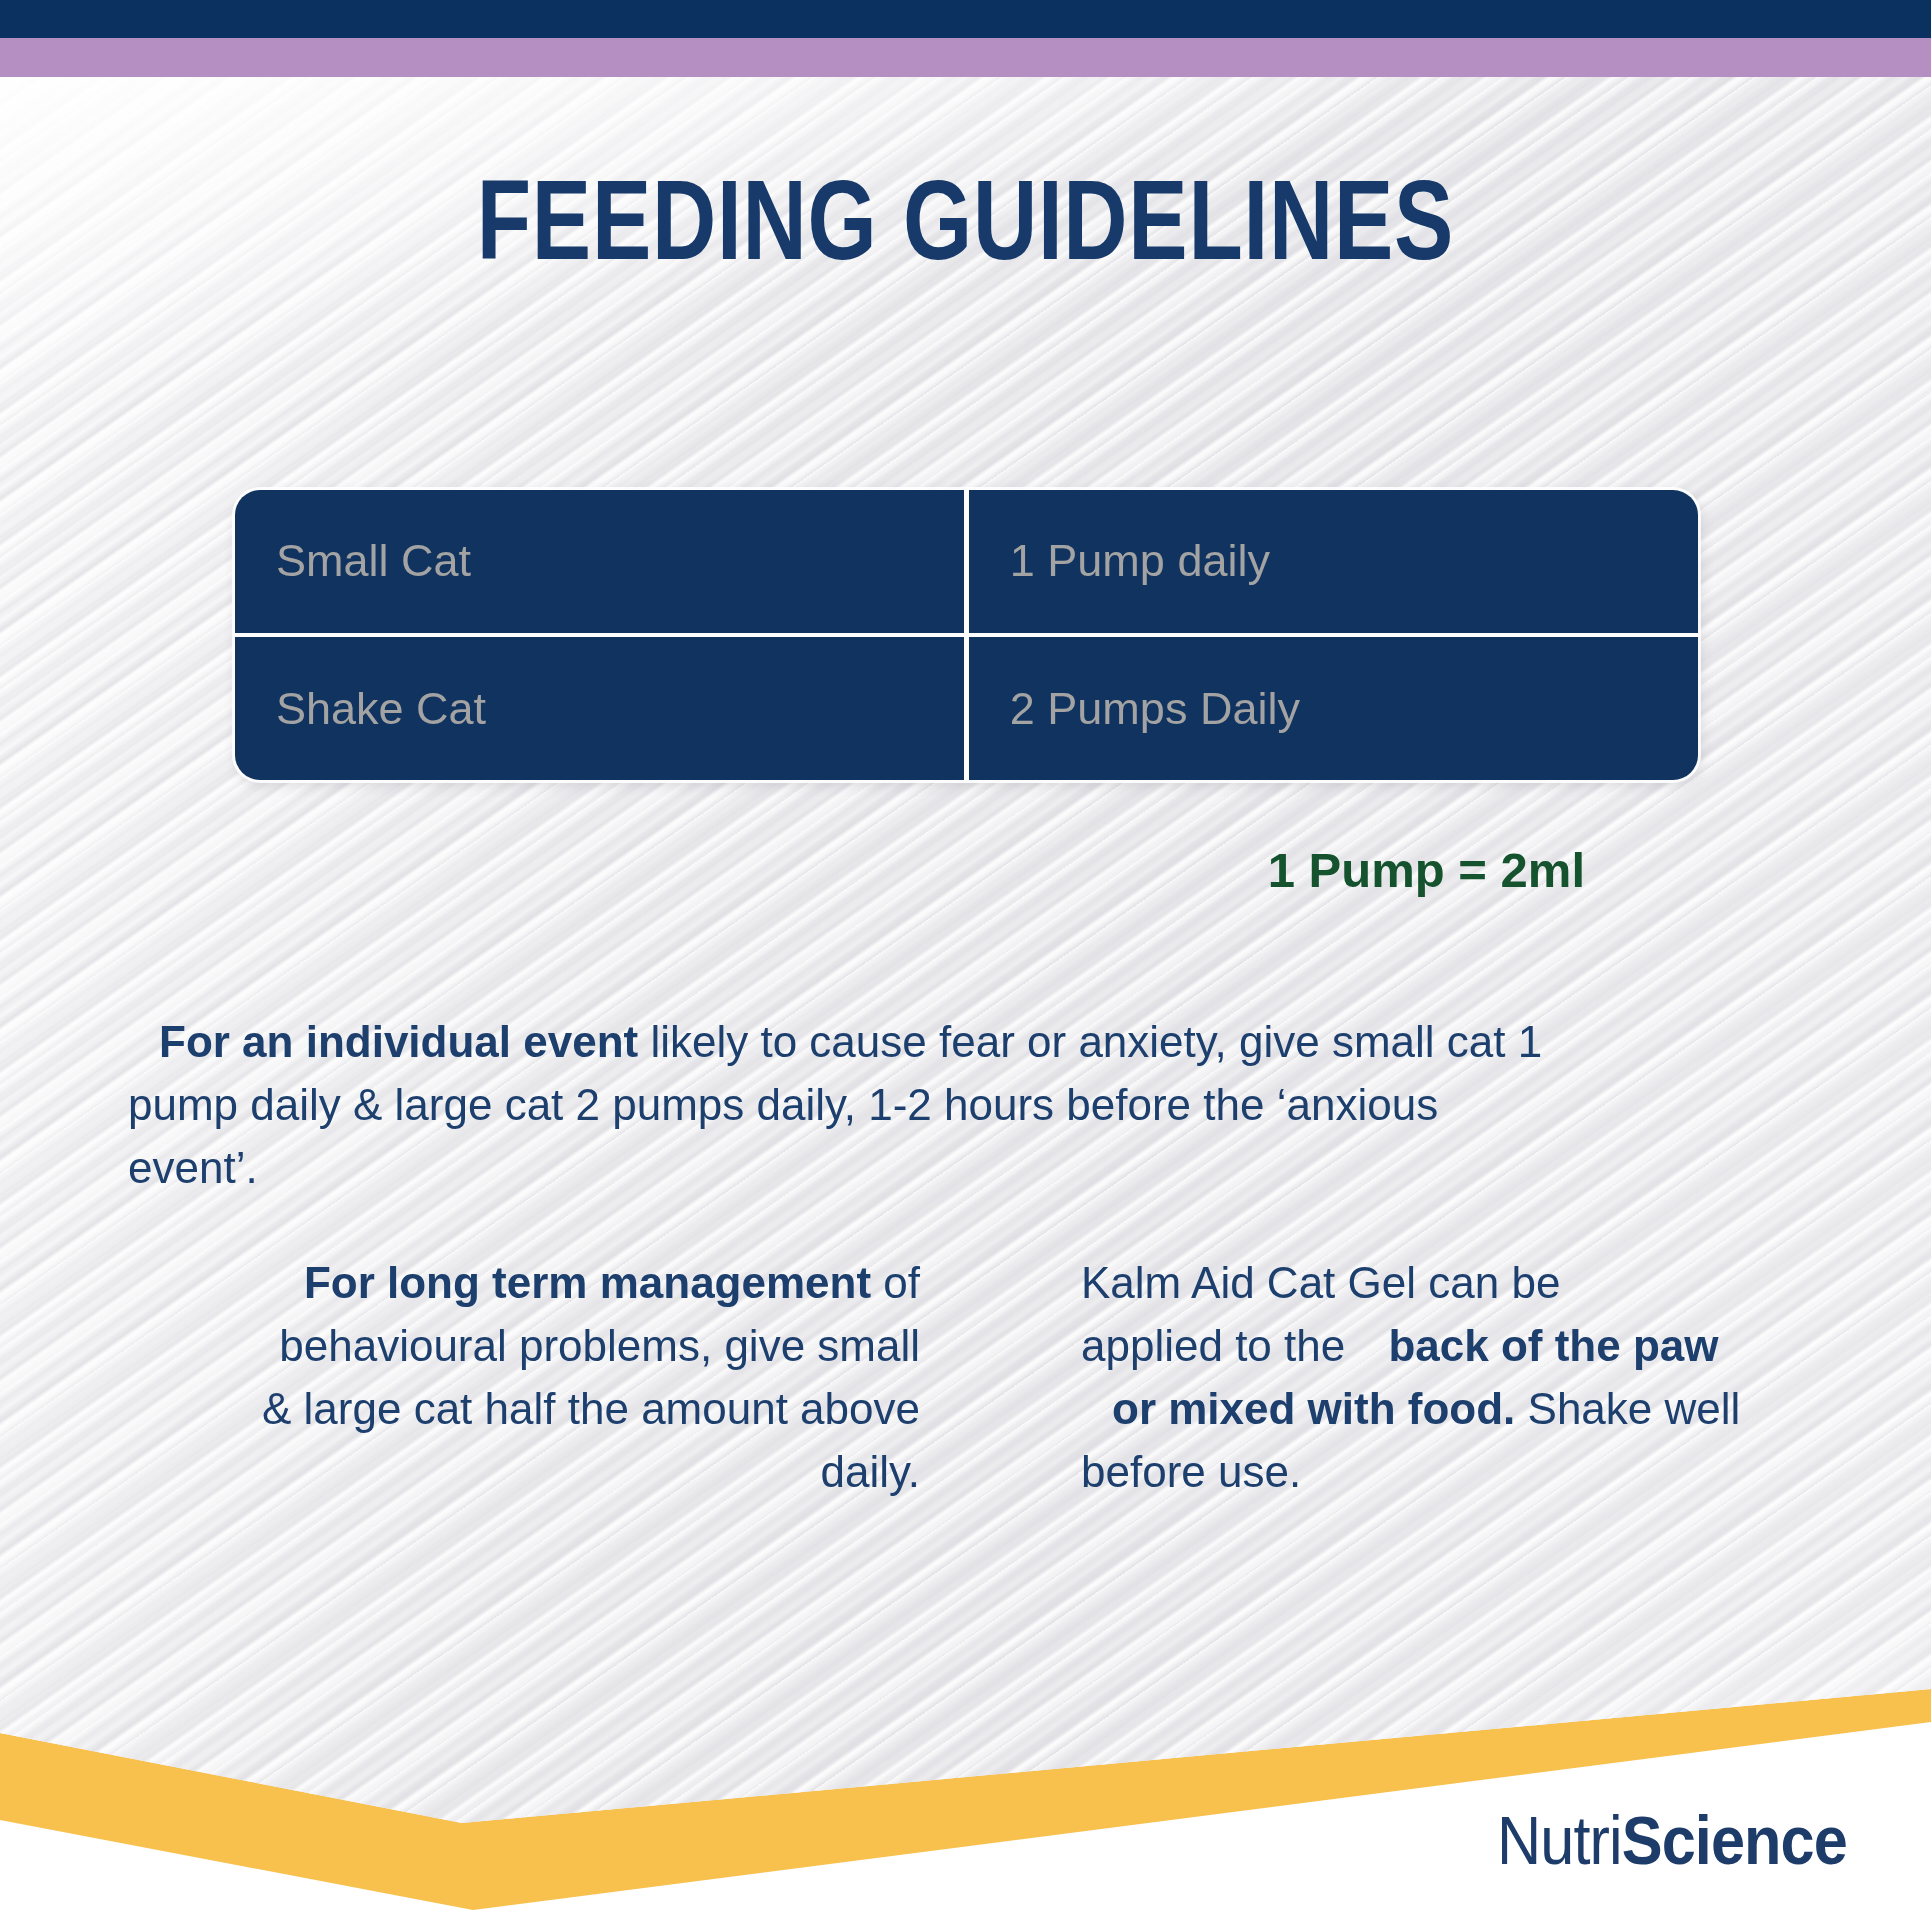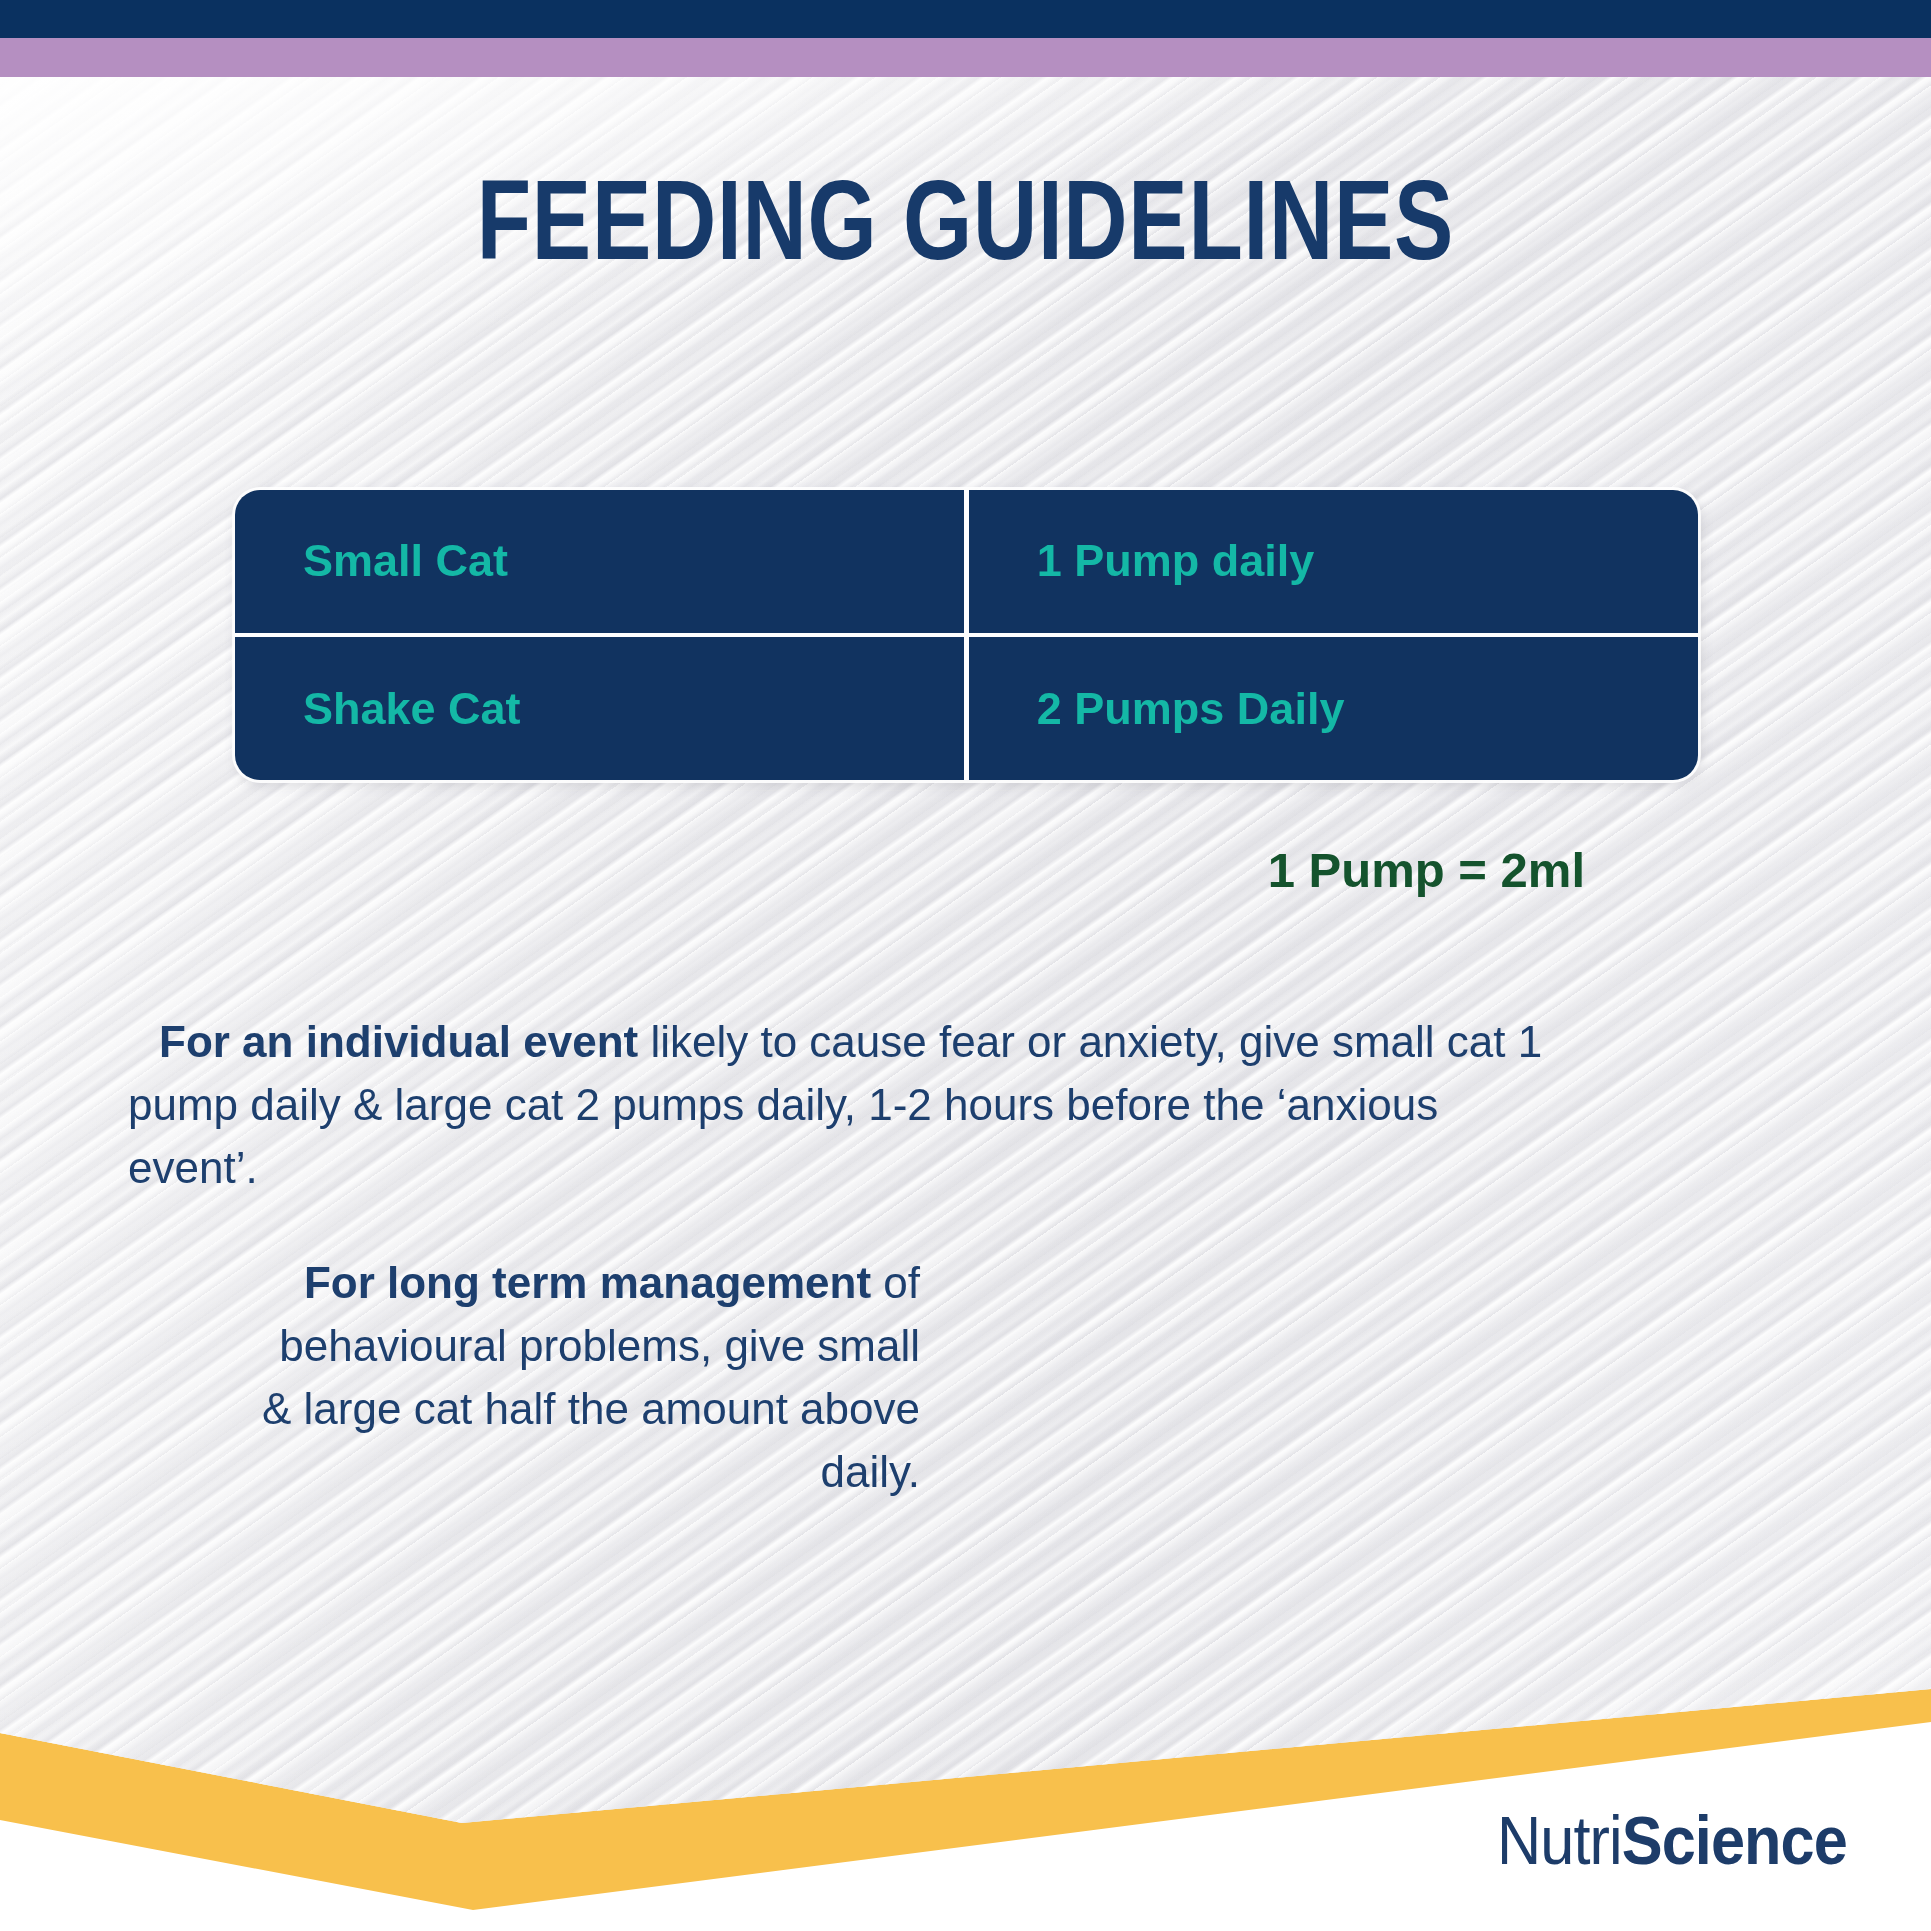--- a/index.html
+++ b/index.html
@@ -50,23 +50,23 @@
   }
 
   
   .dose-table{
     position:absolute;left:235px;top:490px;width:1463px;height:290px;
     display:grid;grid-template-columns:729px 1fr;grid-template-rows:1fr 1fr;gap:4.8px;
     background:#ffffff;border-radius:25px;overflow:hidden;
     box-shadow:0 0 0 2.9px rgba(255,255,255,.9), 2.9px 4.8px 11.6px rgba(120,120,135,.25);
   }
   .cell{
-    background:#113360;color:#14b8a6;
-    display:flex;align-items:center;padding-left:68px;
-    font-size:45px;font-weight:700;
+    background:#113360;color:#a3a3a3;
+    display:flex;align-items:center;padding-left:41px;
+    font-size:45px;font-weight:400;
   }
 
   
   .pump-note{
     position:absolute;top:842px;left:0;width:1585px;text-align:right;
     color:#14532d;font-size:49px;font-weight:700;
   }
 
   
   .para{
@@ -116,19 +116,25 @@
     <span class="line">event’.</span>
   </p>
 
   <p class="para col-left">
     <span class="line"><strong>For long term management</strong><span> of</span></span>
     <span class="line">behavioural problems, give small</span>
     <span class="line">&amp; large cat half the amount above</span>
     <span class="line">daily.</span>
   </p>
 
+  <p class="para col-right">
+    <span class="line">Kalm Aid Cat Gel can be</span>
+    <span class="line"><span>applied to the </span><strong>back of the paw</strong></span>
+    <span class="line"><strong>or mixed with food.</strong><span> Shake well</span></span>
+    <span class="line">before use.</span>
+  </p>
 
   <div class="logo">
     <span class="nutri">Nutri</span><span class="science">Science</span>
   </div>
 
 </div>
 
 
 </body></html>

